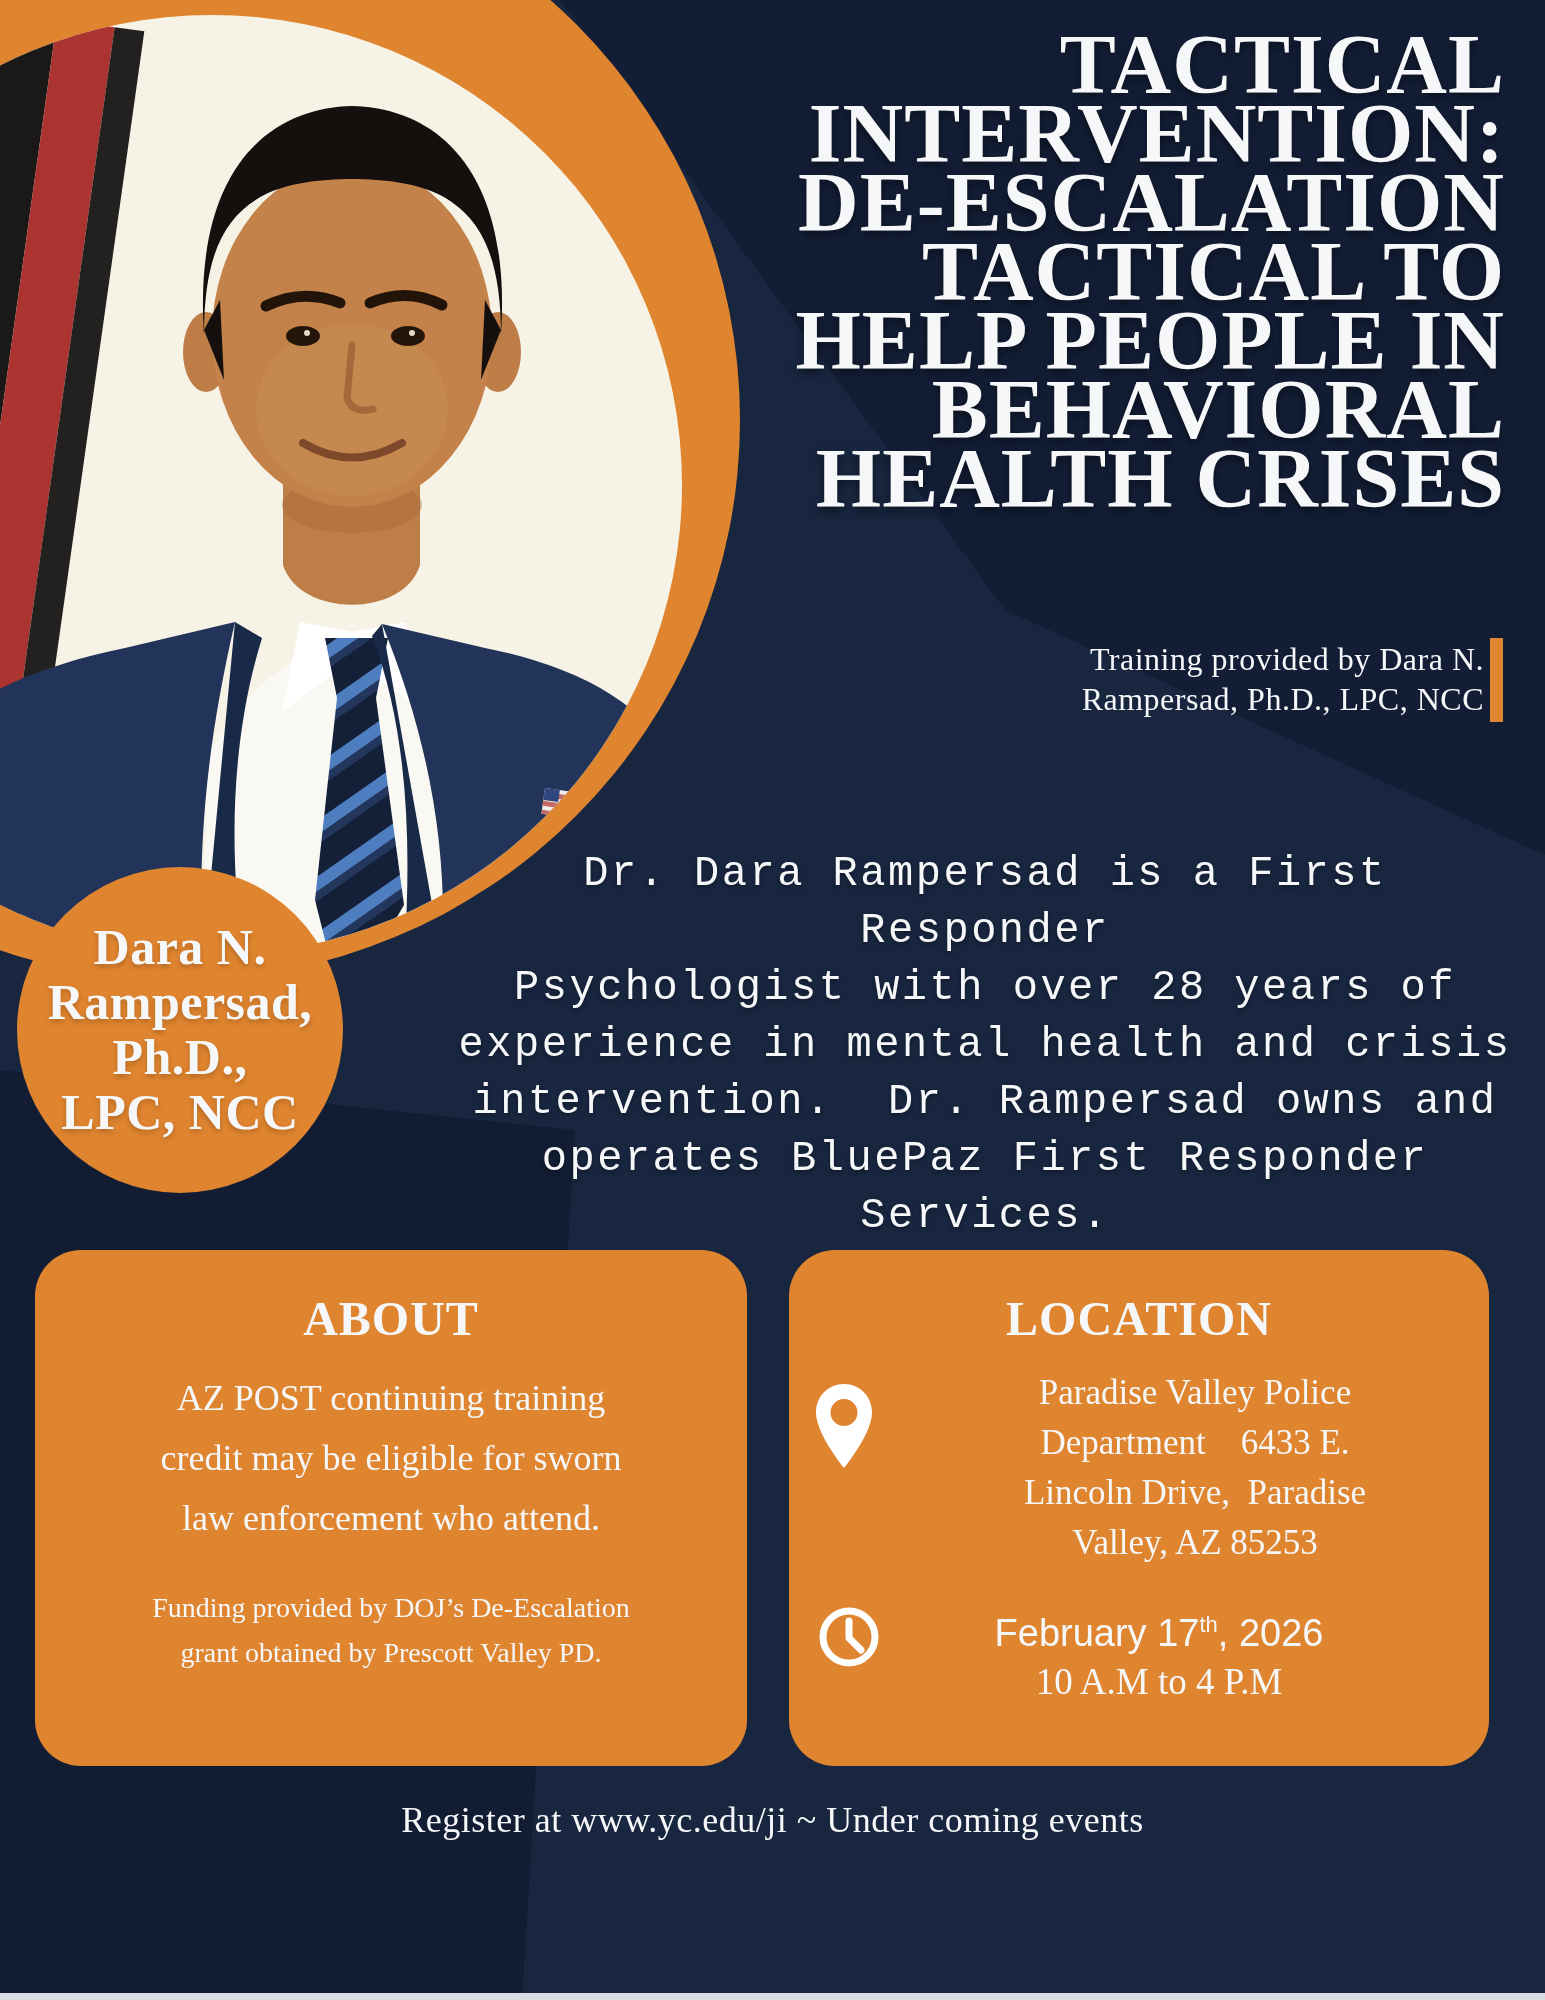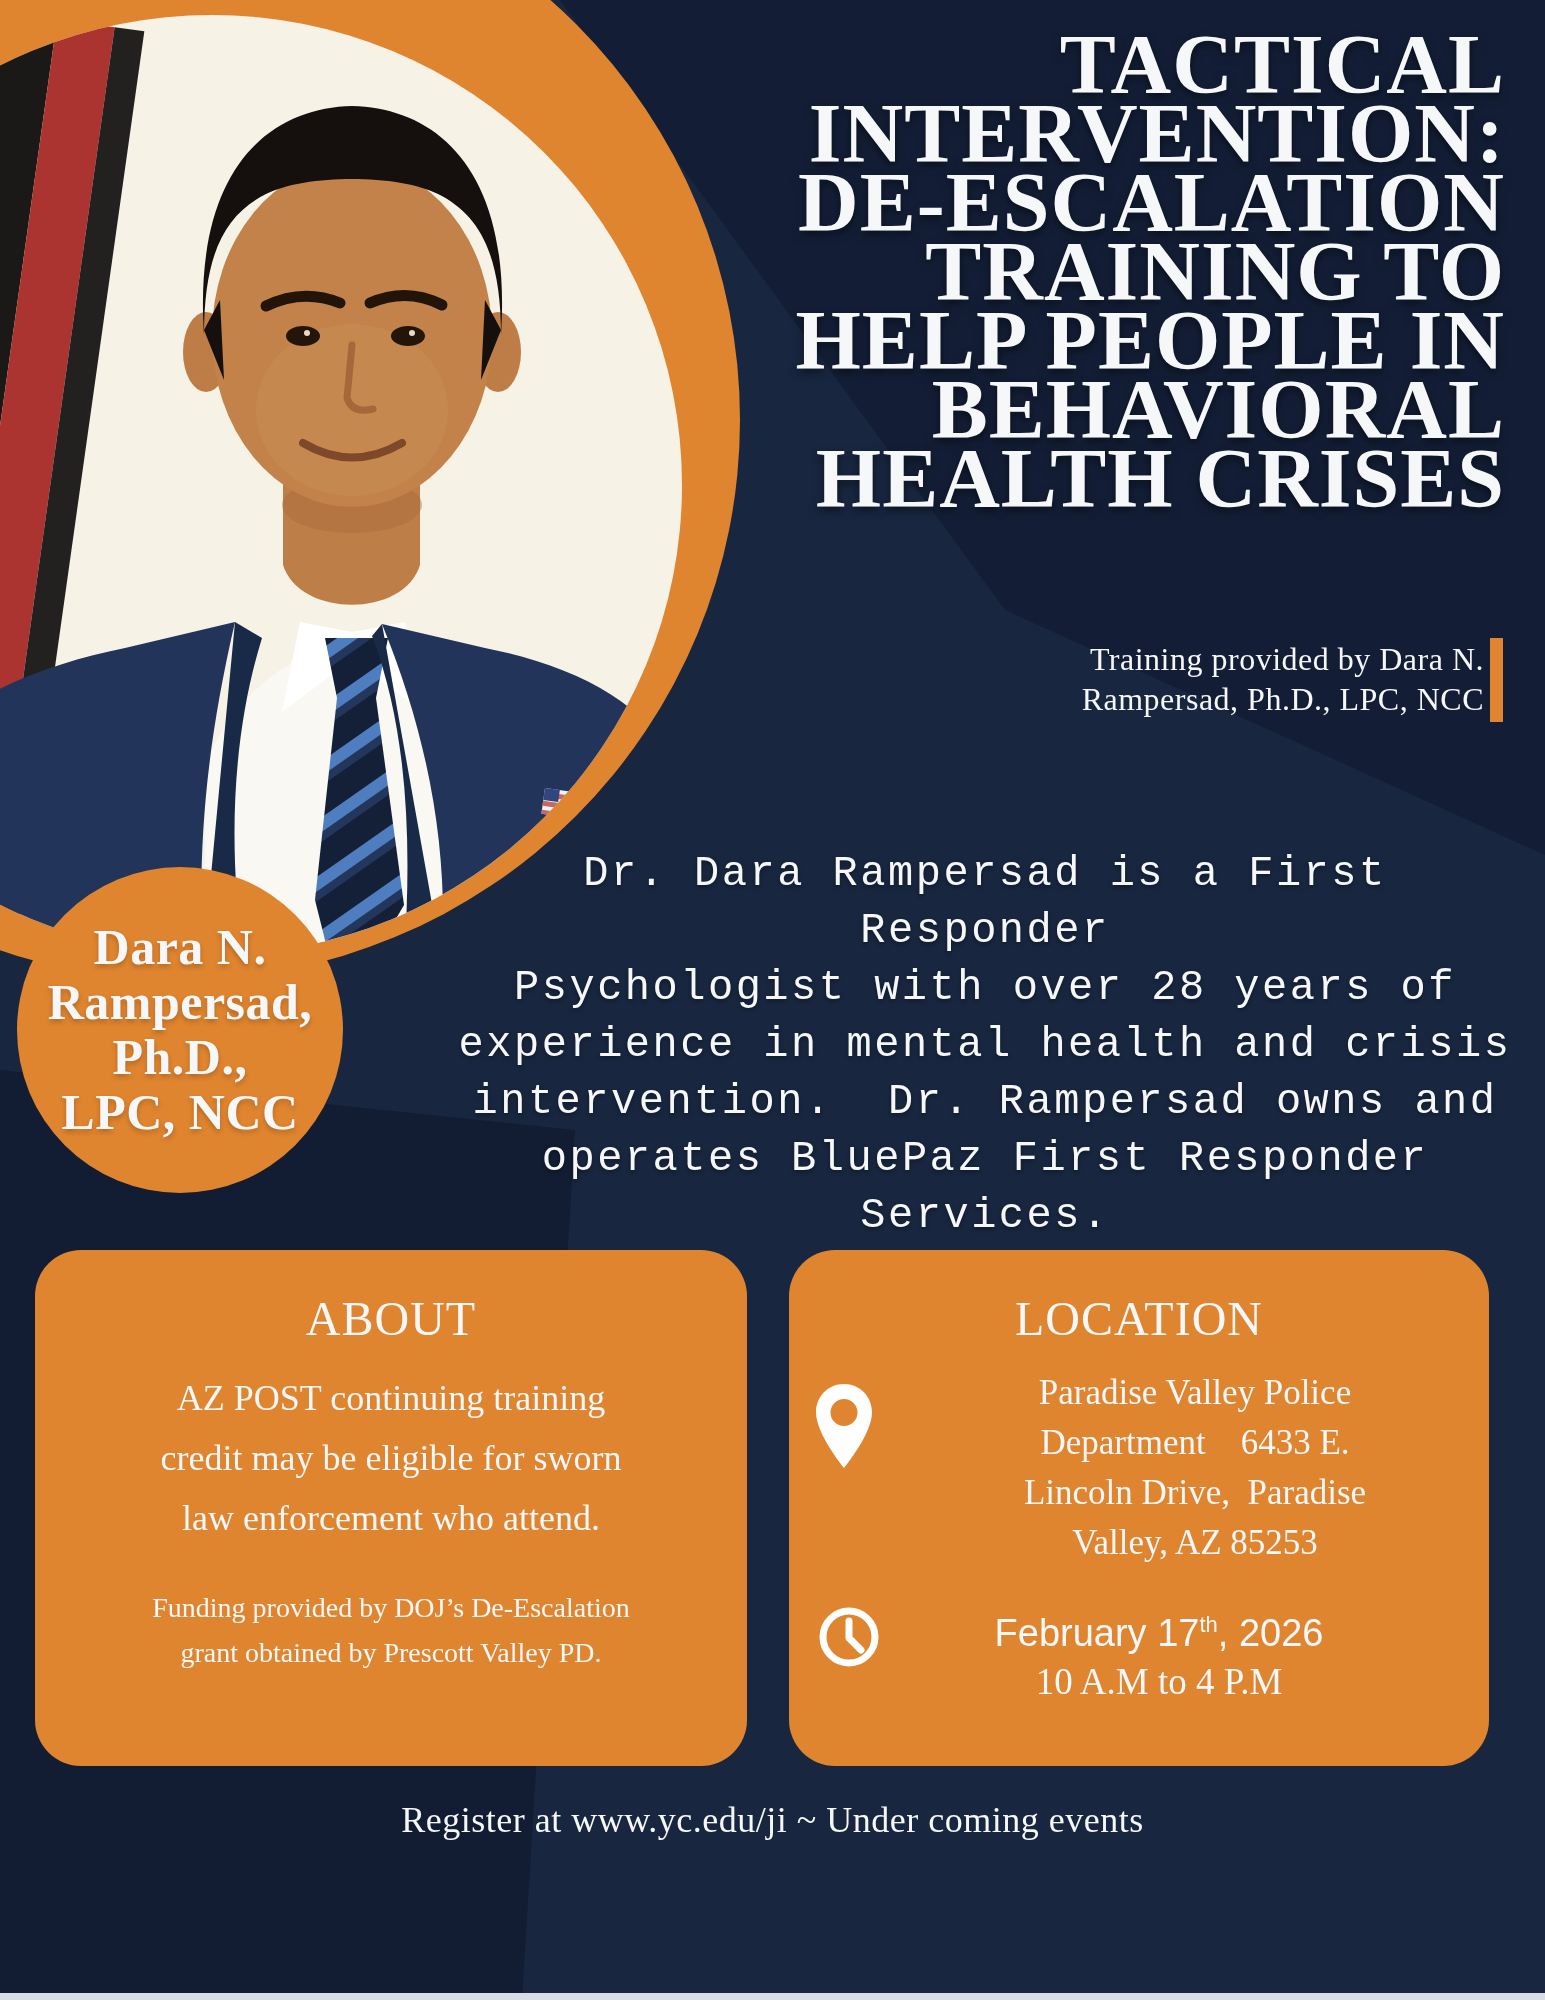--- a/index.html
+++ b/index.html
@@ -55,21 +55,21 @@
     text-shadow:0 2px 4px rgba(0,0,0,.35);
     font-family:Liberation Mono, monospace;
   }
   .card{
     position:absolute;top:1250px;height:516px;border-radius:46px;background:#E0852F;
     box-sizing:border-box;
   }
   .about-card{left:35px;width:712px;}
   .location-card{left:789px;width:700px;}
   .card-title{
-    margin-top:40px;text-align:center;font-weight:normal;font-size:48px;line-height:58px;
+    margin-top:40px;text-align:center;font-weight:bold;font-size:48px;line-height:58px;
     letter-spacing:1px;
   }
   .about-body{margin-top:20px;text-align:center;}
   .about-body-line{font-size:36px;line-height:60px;white-space:pre-wrap;}
   .about-funding{margin-top:37px;text-align:center;}
   .funding-line{font-size:28px;line-height:45px;white-space:pre-wrap;}
   .loc-row{display:flex;align-items:flex-start;}
   .loc-row-1{margin-top:20px;gap:36px;}
   .loc-row-2{margin-top:30px;}
   .icon-col{width:110px;display:flex;justify-content:center;flex:none;}
@@ -176,21 +176,21 @@
     <div class="name-line">Dara N.</div>
     <div class="name-line">Rampersad,</div>
     <div class="name-line">Ph.D.,</div>
     <div class="name-line">LPC, NCC</div>
   </div>
 
   <div class="title-block">
     <div class="title-line">TACTICAL</div>
     <div class="title-line">INTERVENTION:</div>
     <div class="title-line">DE-ESCALATION</div>
-    <div class="title-line">TRAINING TO</div>
+    <div class="title-line">TACTICAL TO</div>
     <div class="title-line">HELP PEOPLE IN</div>
     <div class="title-line">BEHAVIORAL</div>
     <div class="title-line">HEALTH CRISES</div>
   </div>
 
   <div class="provider-block">
     <div>Training provided by Dara N.</div>
     <div>Rampersad, Ph.D., LPC, NCC</div>
   </div>
   <div class="accent-bar"></div>

